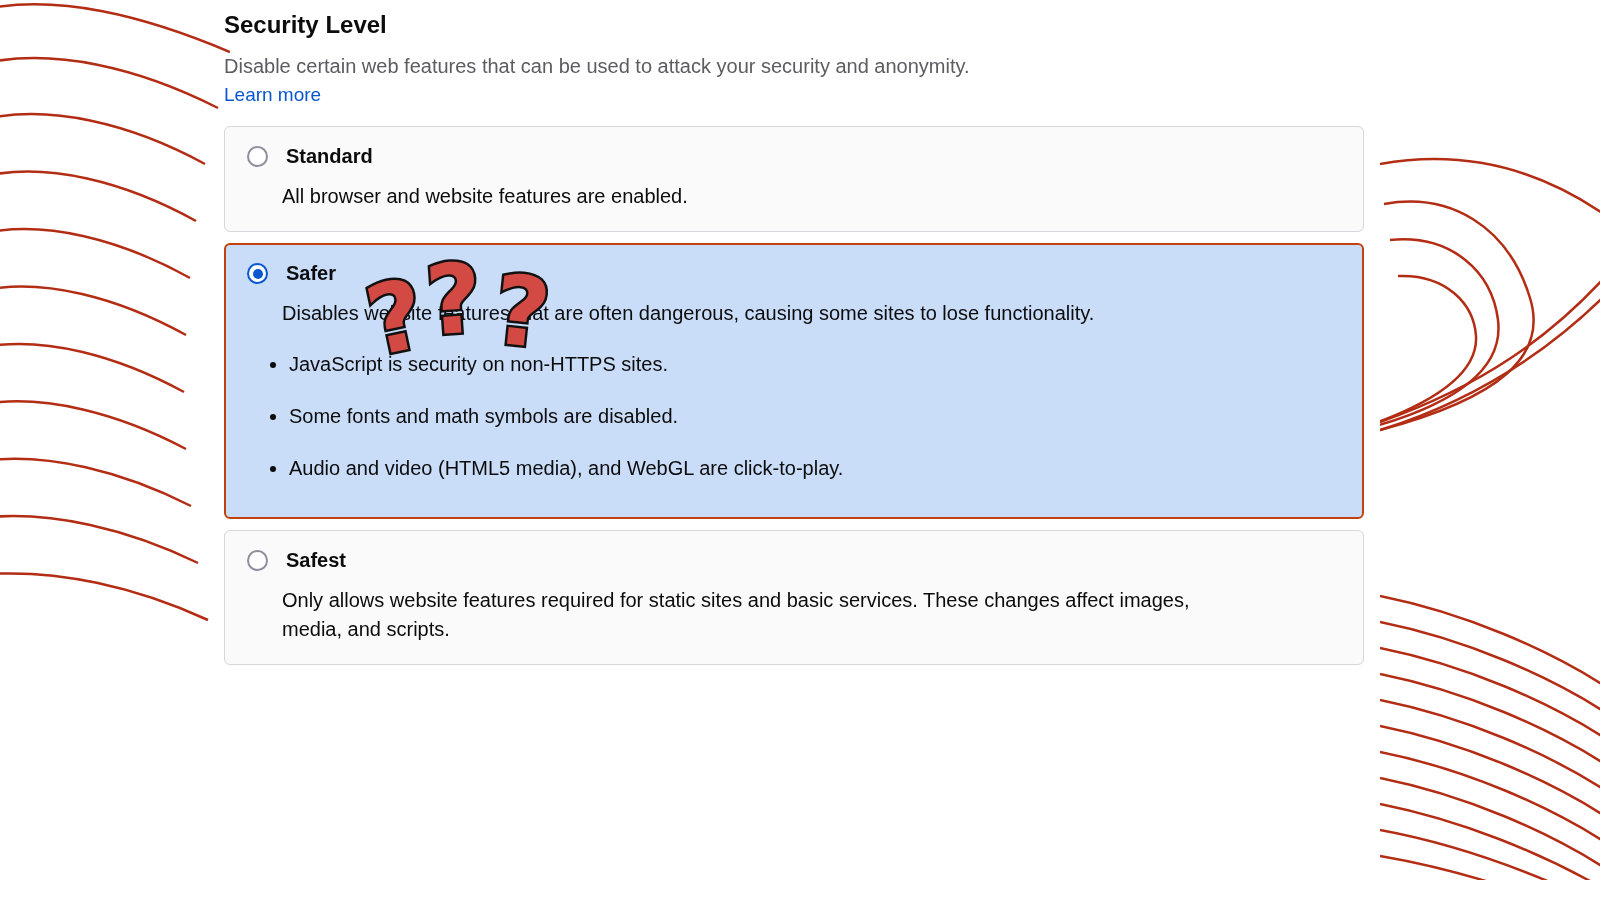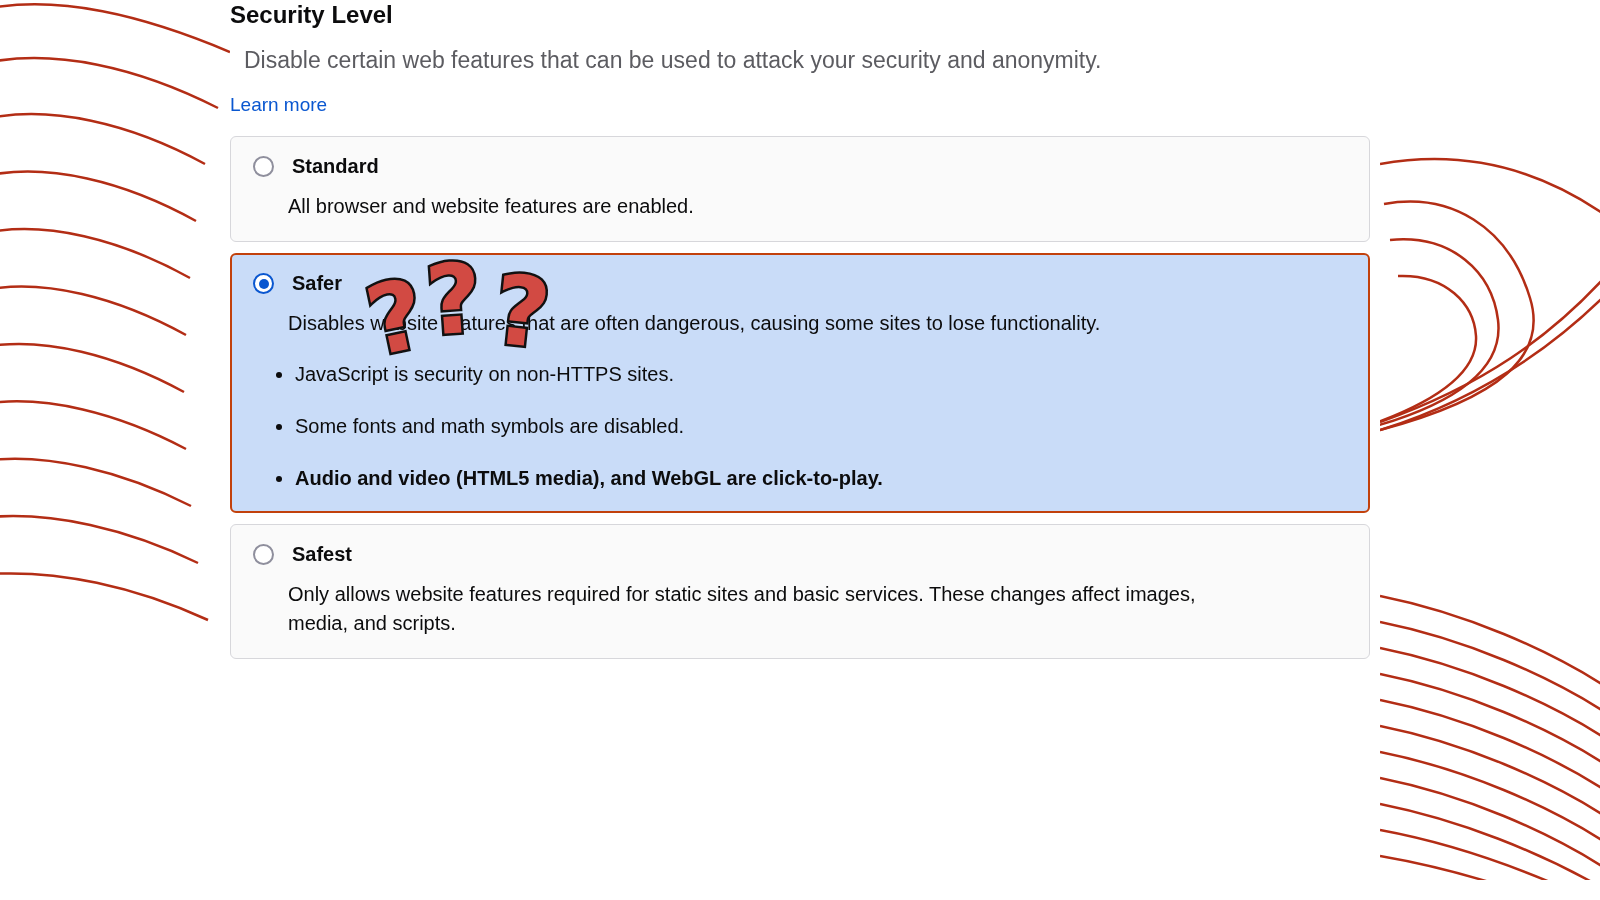--- a/index.html
+++ b/index.html
@@ -22,36 +22,37 @@
     position: absolute;
     pointer-events: none;
   }
   #deco-left { left: 0; top: 0; width: 230px; height: 640px; }
   #deco-right-top { left: 1380px; top: 130px; width: 230px; height: 330px; }
   #deco-right-bottom { left: 1380px; top: 590px; width: 230px; height: 290px; }
 
   
   #panel {
     position: absolute;
-    left: 230px;
+    left: 224px;
     top: 0;
     width: 1140px;
+    padding-top: 10px;
   }
 
   .section-title {
     font-size: 24px;
     font-weight: bold;
     color: #0c0c0d;
     margin: 0 0 12px 0;
     line-height: 1.25;
   }
   .section-desc {
-    font-size: 23px;
+    font-size: 20px;
     color: #5c5c61;
-    margin: 14px;
+    margin: 0;
     line-height: 1.4;
   }
   .learn-more {
     font-size: 19px;
     color: #0a57d0;
     display: inline-block;
     margin-top: 4px;
     cursor: pointer;
   }
 
@@ -117,21 +118,21 @@
     margin: 22px 0 0 0;
     padding-left: 42px;
     list-style: disc;
   }
   .option-list li {
     font-size: 20px;
     color: #0c0c0d;
     line-height: 1.4;
     margin-bottom: 24px;
   }
-  .option-list li:last-child { margin-bottom: 0; font-weight: bold; }
+  .option-list li:last-child { margin-bottom: 16px; }
 
   
   #qmarks {
     position: absolute;
     left: 368px;
     top: 252px;
     width: 210px;
     height: 120px;
     pointer-events: none;
   }

